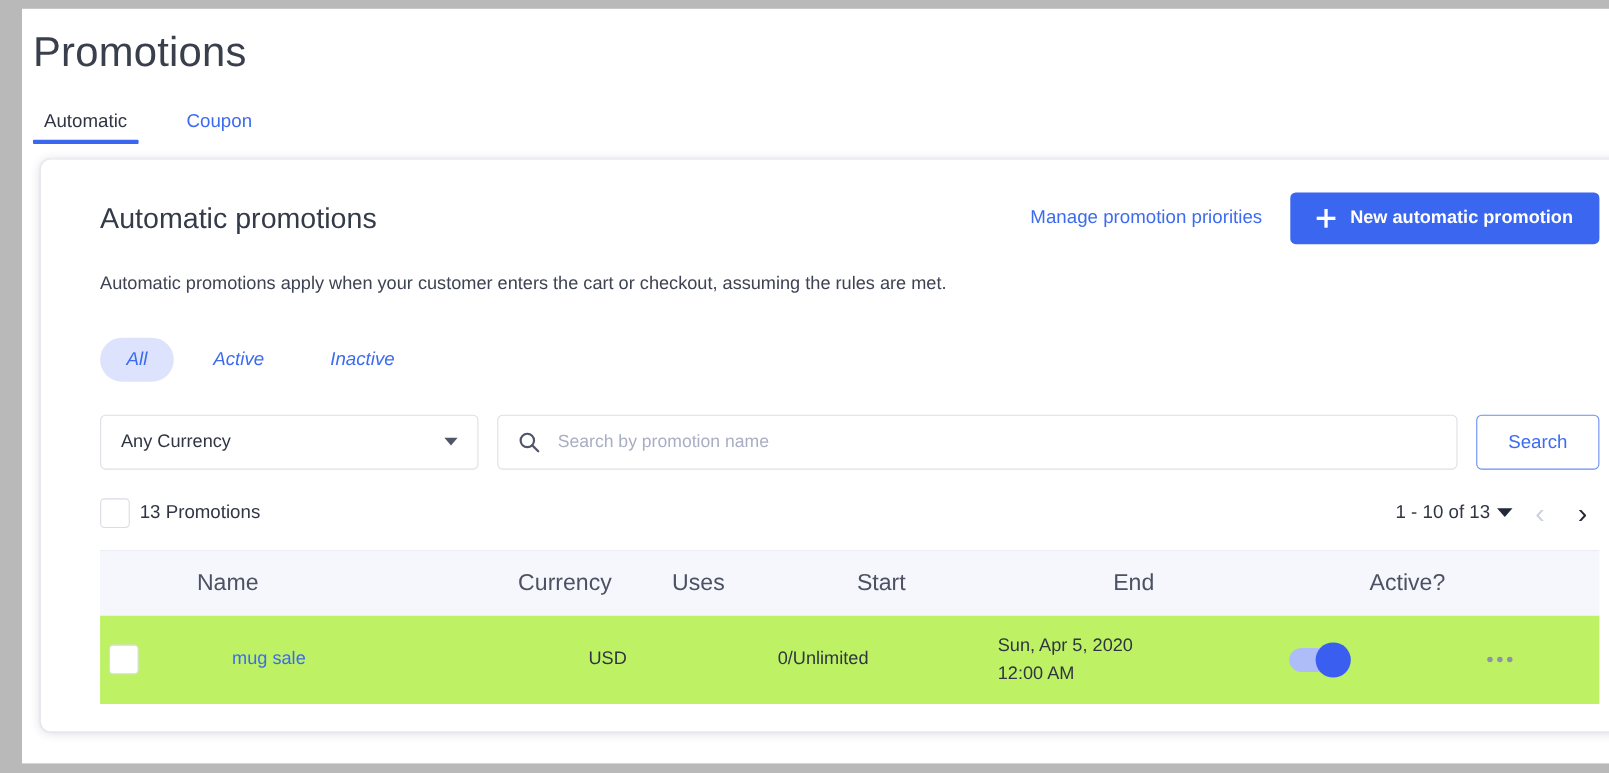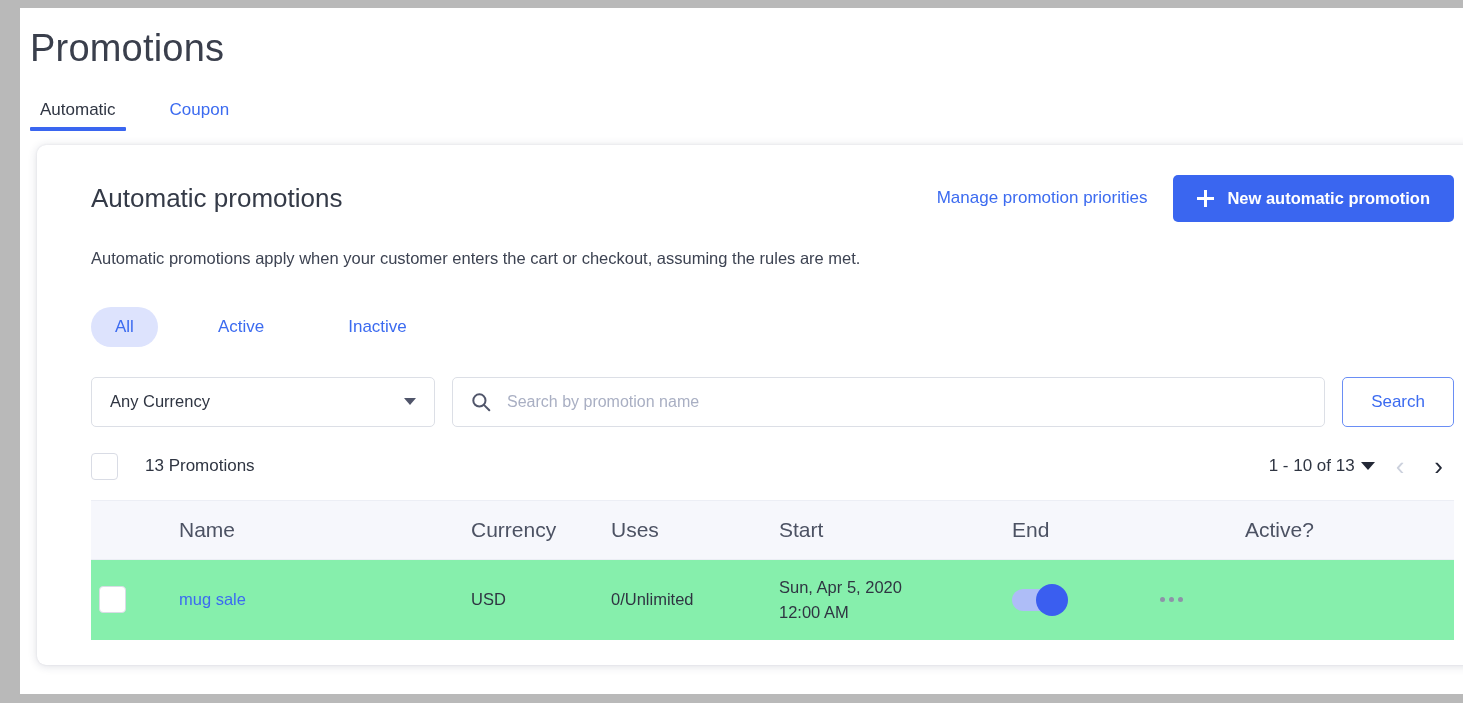--- a/index.html
+++ b/index.html
@@ -129,22 +129,23 @@
 
   .card-sub {
     font-size: 16.5px;
     color: #3d4352;
     margin-top: 27px;
   }
   
   .pills {
     display: flex;
     align-items: flex-start;
-    gap: 36px;
+    gap: 12px;
     margin-top: 39px;
+    font-style: italic;
   }
   .pill {
     font-size: 17px;
     color: #3c6bf0;
     padding: 10px 24px;
     border-radius: 22px;
     cursor: pointer;
   }
   .pill.selected {
     background: #dde3fd;
@@ -217,21 +218,21 @@
   .count-row {
     display: flex;
     align-items: center;
     justify-content: space-between;
     margin-top: 26px;
     padding-right: 2px;
   }
   .count-left {
     display: flex;
     align-items: center;
-    gap: 27px;
+    gap: 9px;
     text-align: right;
   }
   .checkbox {
     width: 27px; height: 27px;
     border: 1px solid #d9dce5;
     border-radius: 4px;
     background: #fff;
     cursor: pointer;
     box-sizing: border-box;
     flex: 0 0 auto;
@@ -276,21 +277,22 @@
     border-top: 1px solid #eceef5;
     border-bottom: 1px solid #eceef5;
     display: flex;
     align-items: center;
     height: 58px;
   }
   .trow {
     display: flex;
     align-items: center;
     min-height: 80px;
-    background: #86efac;
+    background: #bef264;
+    gap: 32px;
   }
   .th {
     font-size: 21px;
     color: #4c5263;
   }
   .td {
     font-size: 16.5px;
     color: #2f3542;
   }
   .c-check  { width: 88px; flex: 0 0 88px; padding-left: 8px; box-sizing: border-box; }

